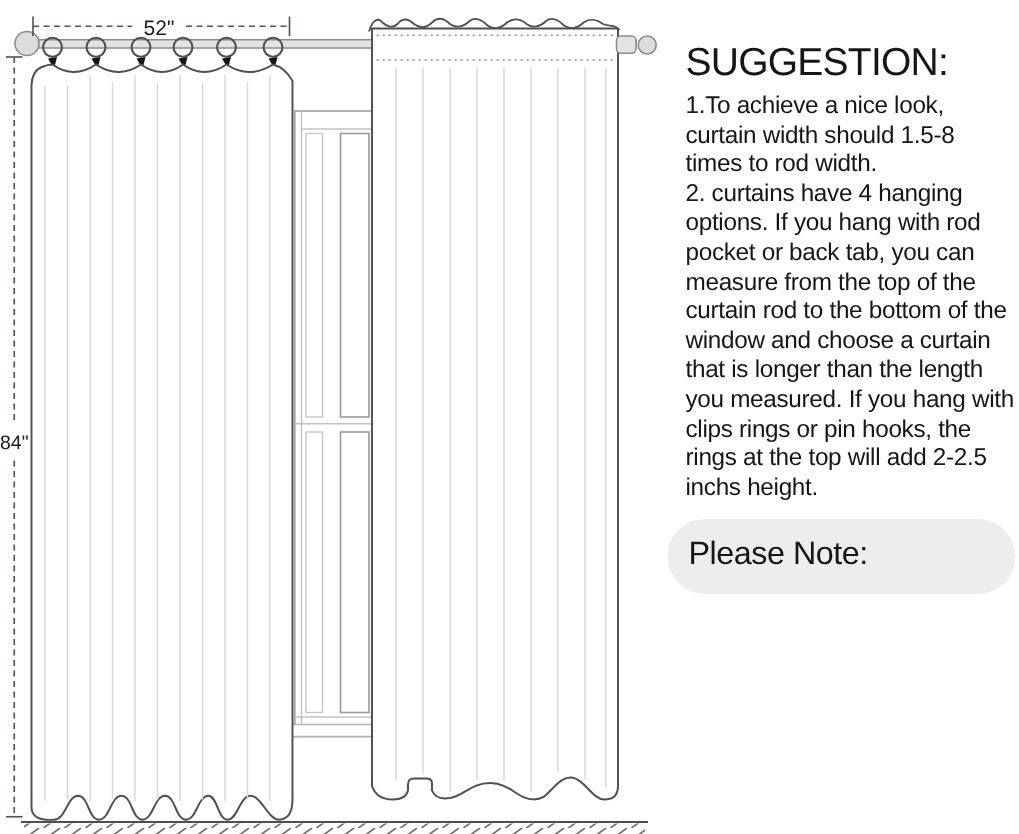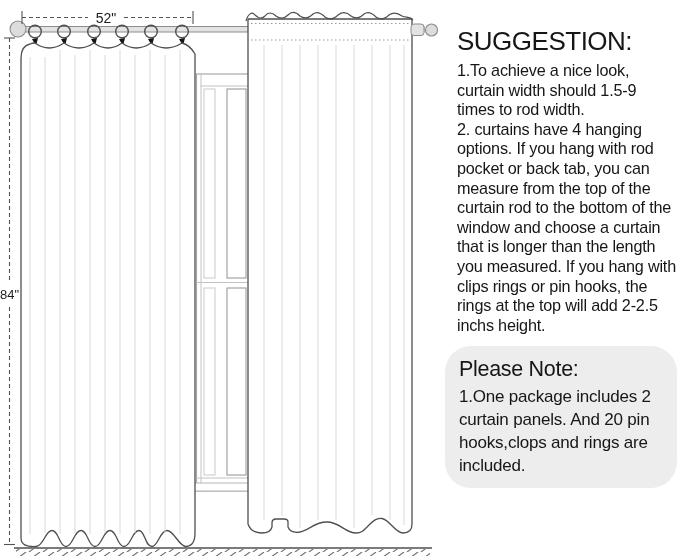--- a/index.html
+++ b/index.html
@@ -168,20 +168,19 @@
   </g>
 
   <g>
     <line x1="14" y1="548" x2="432" y2="548" stroke="#4f4f4f" stroke-width="1.3"></line>
     <rect x="16" y="549" width="414" height="7" fill="url(#hatch)"></rect>
   </g>
 </svg>
 
 <div class="text-col">
   <h1>SUGGESTION:</h1>
-  <p class="body">1.To achieve a nice look, curtain width should 1.5-9 times to rod width.</p>
+  <p class="body">1.To achieve a nice look, curtain width should 1.5-8 times to rod width.</p>
   <p class="body">2. curtains have 4 hanging options. If you hang with rod pocket or back tab, you can measure from the top of the curtain rod to the bottom of the window and choose a curtain that is longer than the length you measured. If you hang with clips rings or pin hooks, the rings at the top will add 2-2.5 inchs height.</p>
 
   <div class="note-box">
     <h2>Please Note:</h2>
-    <p>1.One package includes 2 curtain panels. And 20 pin hooks,clops and rings are included.</p>
   </div>
 </div>
 
 </body></html>

